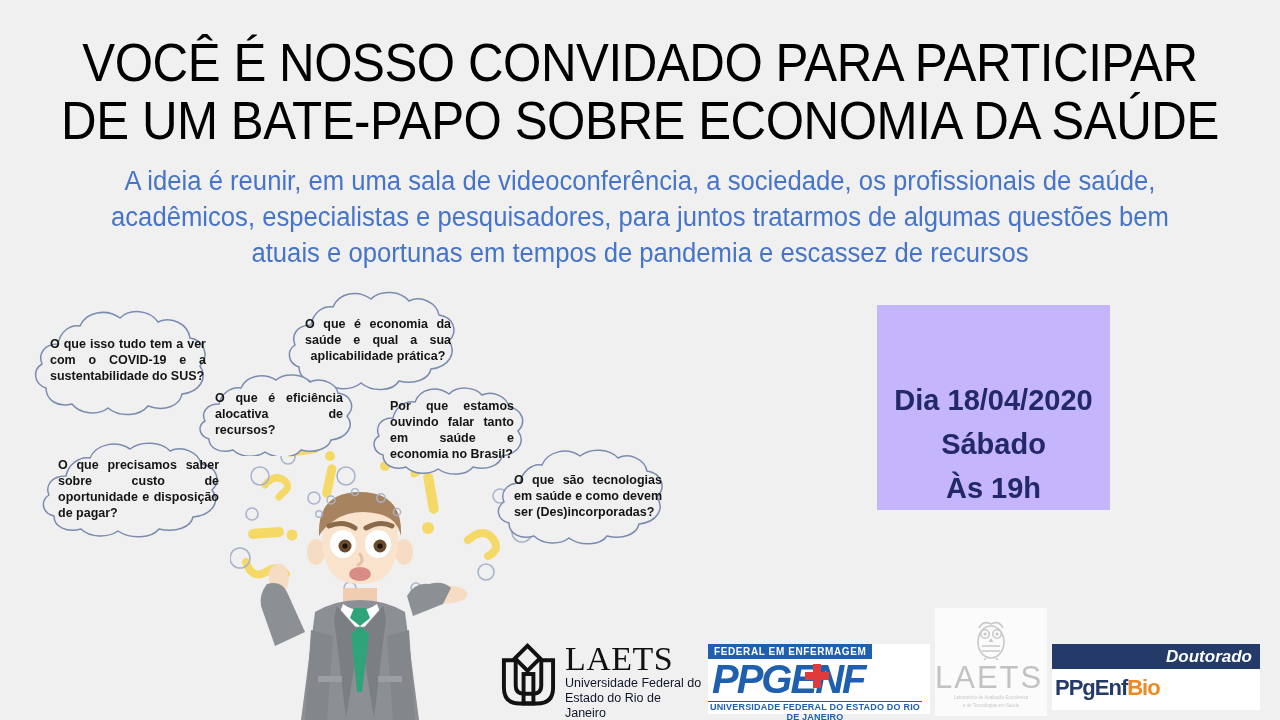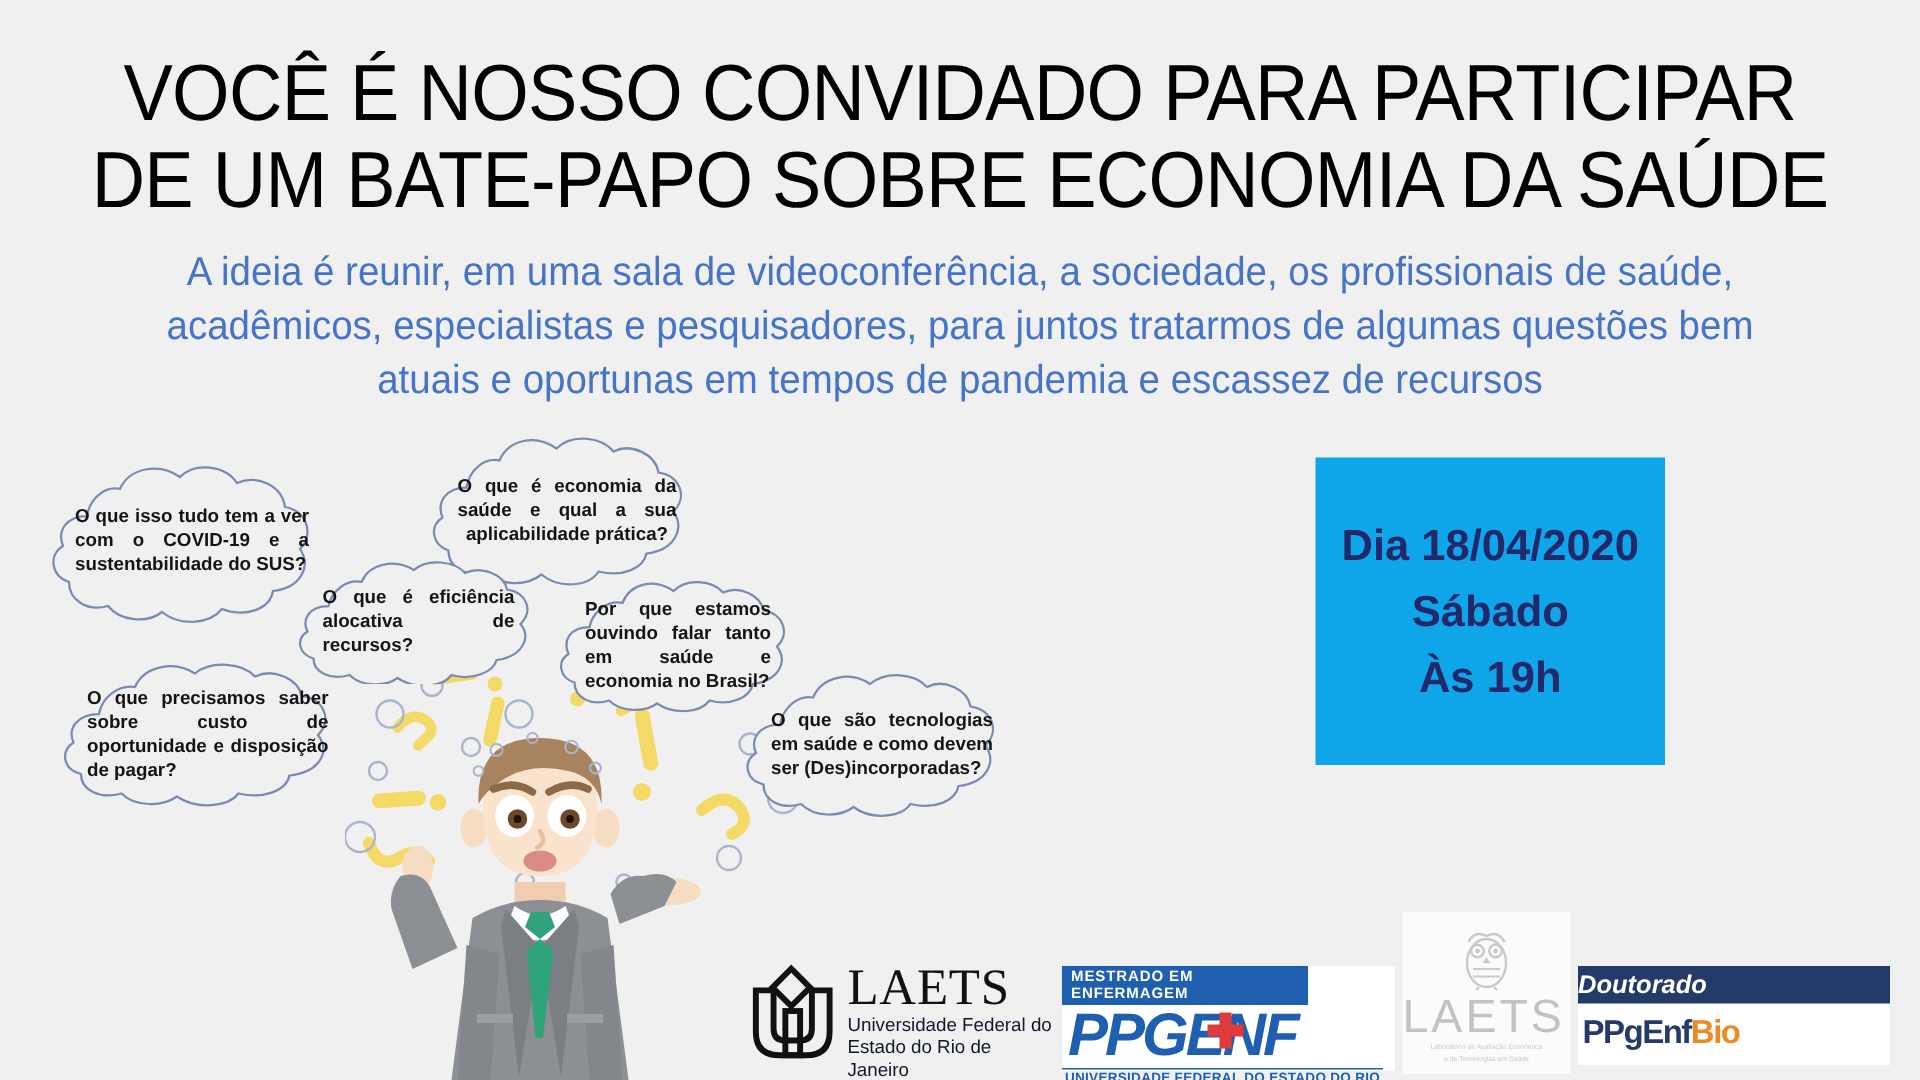--- a/index.html
+++ b/index.html
@@ -89,25 +89,25 @@
   }
   .bubble.center .btext { text-align-last: center; }
 
   
   #date-card {
     position: absolute;
     left: 877px;
     top: 305px;
     width: 233px;
     height: 205px;
-    background: #0ea5e9;
+    background: #c4b5fd;
     display: flex;
     flex-direction: column;
     align-items: center;
-    justify-content: center;
+    justify-content: flex-end;
   }
   #date-card .dline {
     font-family: "Liberation Sans", sans-serif;
     font-weight: bold;
     font-size: 29px;
     line-height: 44px;
     color: #23286b;
     white-space: nowrap;
   }
 
@@ -184,21 +184,21 @@
     text-align: center;
     margin-top: 2px;
   }
 
   #logo-ppgenfbio { left: 1052px; top: 644px; width: 208px; height: 66px; background: #ffffff; }
   #logo-ppgenfbio .bio-top {
     background: #243a68;
     height: 25px;
     display: flex;
     align-items: center;
-    justify-content: flex-start;
+    justify-content: flex-end;
     padding-right: 8px;
   }
   #logo-ppgenfbio .bio-top span {
     font-family: "Liberation Sans", sans-serif;
     font-style: italic;
     font-weight: bold;
     font-size: 17px;
     color: #ffffff;
   }
   #logo-ppgenfbio .bio-main {
@@ -404,21 +404,21 @@
       </svg>
       <div style="margin-left:6px;">
         <div class="uni-word">LAETS</div>
         <div class="uni-sub">Universidade Federal do</div>
         <div class="uni-sub">Estado do Rio de Janeiro</div>
       </div>
     </div>
   </div>
 
   <div class="logo" id="logo-ppgenf">
-    <div class="ppg-top">MESTRADO EM ENFERMAGEM</div>
+    <div class="ppg-top">FEDERAL EM ENFERMAGEM</div>
     <div class="ppg-main">
       <span>PPGENF</span>
       <svg width="26" height="26" viewBox="0 0 26 26" style="position:absolute;left:96px;top:4px;">
         <path d="M9,1 h8 v8 h8 v8 h-8 v8 h-8 v-8 h-8 v-8 h8 z" fill="#e03a3a"></path>
       </svg>
     </div>
     <div class="ppg-bottom">UNIVERSIDADE FEDERAL DO ESTADO DO RIO DE JANEIRO</div>
   </div>
 
   <div class="logo" id="logo-laets">

